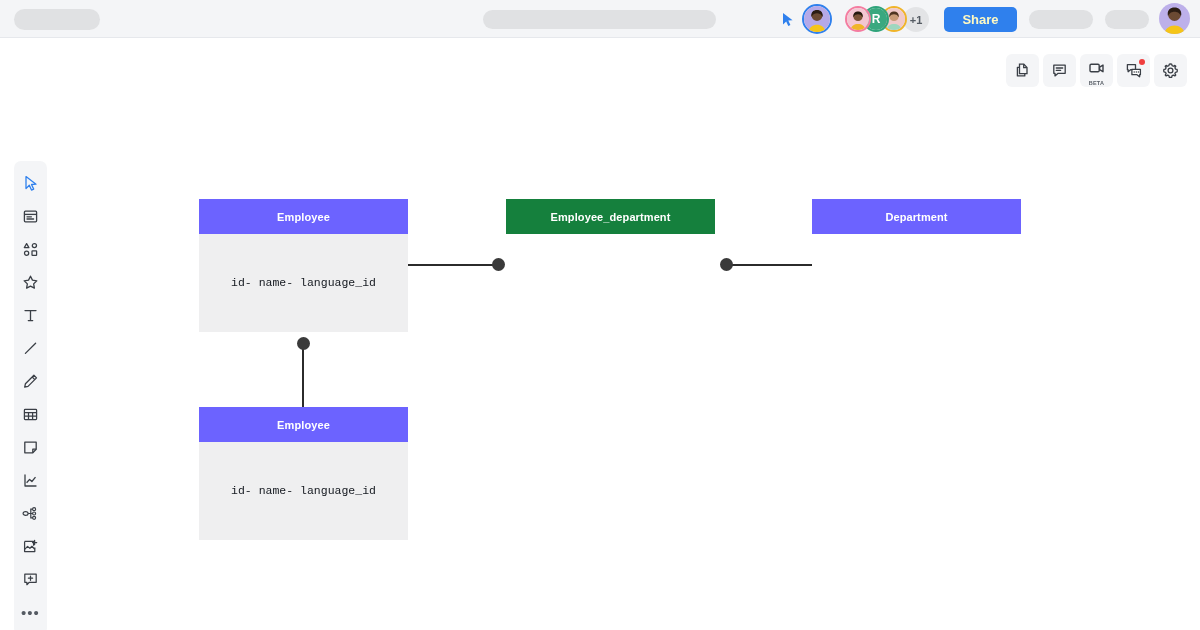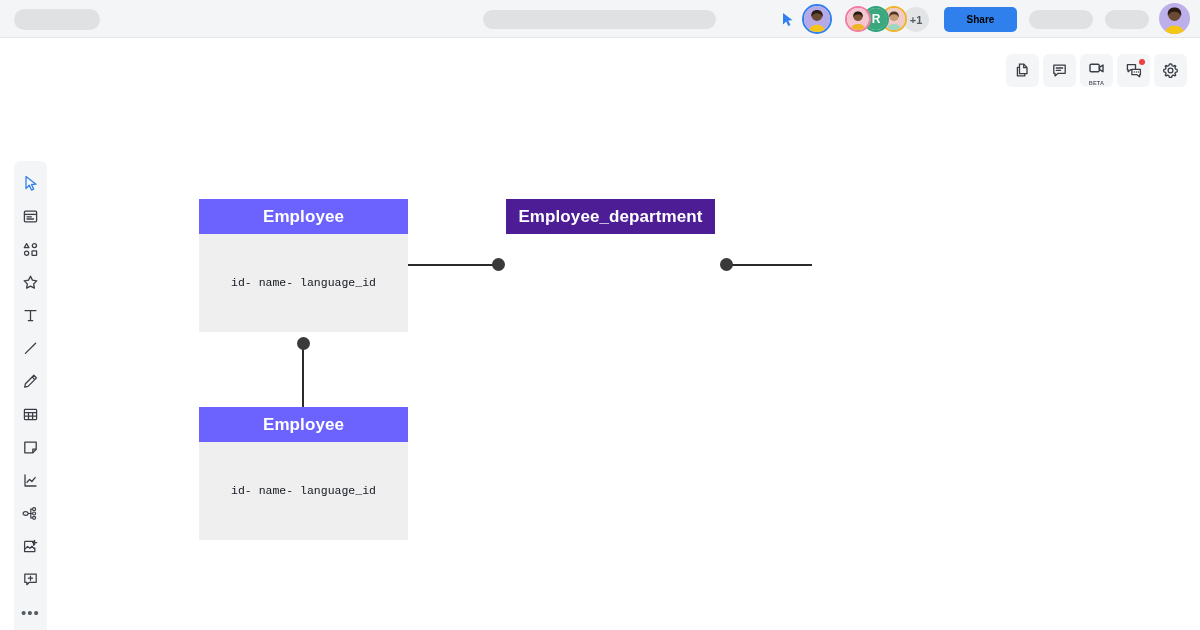--- a/index.html
+++ b/index.html
@@ -72,22 +72,22 @@
     font-weight: 700;
     display: flex; align-items: center; justify-content: center;
     z-index: 0;
   }
 
   #share-btn {
     position: absolute;
     left: 944px; top: 7px;
     width: 73px; height: 25px;
     background: #2f80ed;
-    color: #000000;
-    font-size: 10px;
+    color: #fef9c3;
+    font-size: 13px;
     font-weight: 700;
     border: none;
     border-radius: 5px;
     display: flex; align-items: center; justify-content: center;
     cursor: pointer;
     padding: 0;
     font-family: "Liberation Sans", sans-serif;
   }
 
   
@@ -160,21 +160,21 @@
   
   .er-table {
     position: absolute;
     width: 209px;
     box-sizing: border-box;
   }
   .er-header {
     height: 35px;
     display: flex; align-items: center; justify-content: center;
     color: #ffffff;
-    font-size: 17px;
+    font-size: 11px;
     font-weight: 700;
     letter-spacing: 0.1px;
   }
   .er-body {
     height: 98px;
     background: #efeff0;
     display: flex; align-items: center; justify-content: center;
     text-align: center;
     font-family: "Liberation Mono", monospace;
     font-size: 11.5px;
@@ -432,23 +432,24 @@
 
   <div class="conn-line" id="line-3"></div>
   <div class="conn-dot" id="dot-3"></div>
 
   <div class="er-table" id="tbl-employee">
     <div class="er-header" style="background:#6c63ff;">Employee</div>
     <div class="er-body">id- name- language_id</div>
   </div>
 
   <div class="er-table" id="tbl-empdept">
-    <div class="er-header" style="background:#4c1d95;">Employee_department</div>
+    <div class="er-header" style="background:#15803d;">Employee_department</div>
   </div>
 
   <div class="er-table" id="tbl-department">
+    <div class="er-header" style="background:#6c63ff;">Department</div>
   </div>
 
   <div class="er-table" id="tbl-employee2">
     <div class="er-header" style="background:#6c63ff;">Employee</div>
     <div class="er-body">id- name- language_id</div>
   </div>
 </div>
 
 </body></html>

